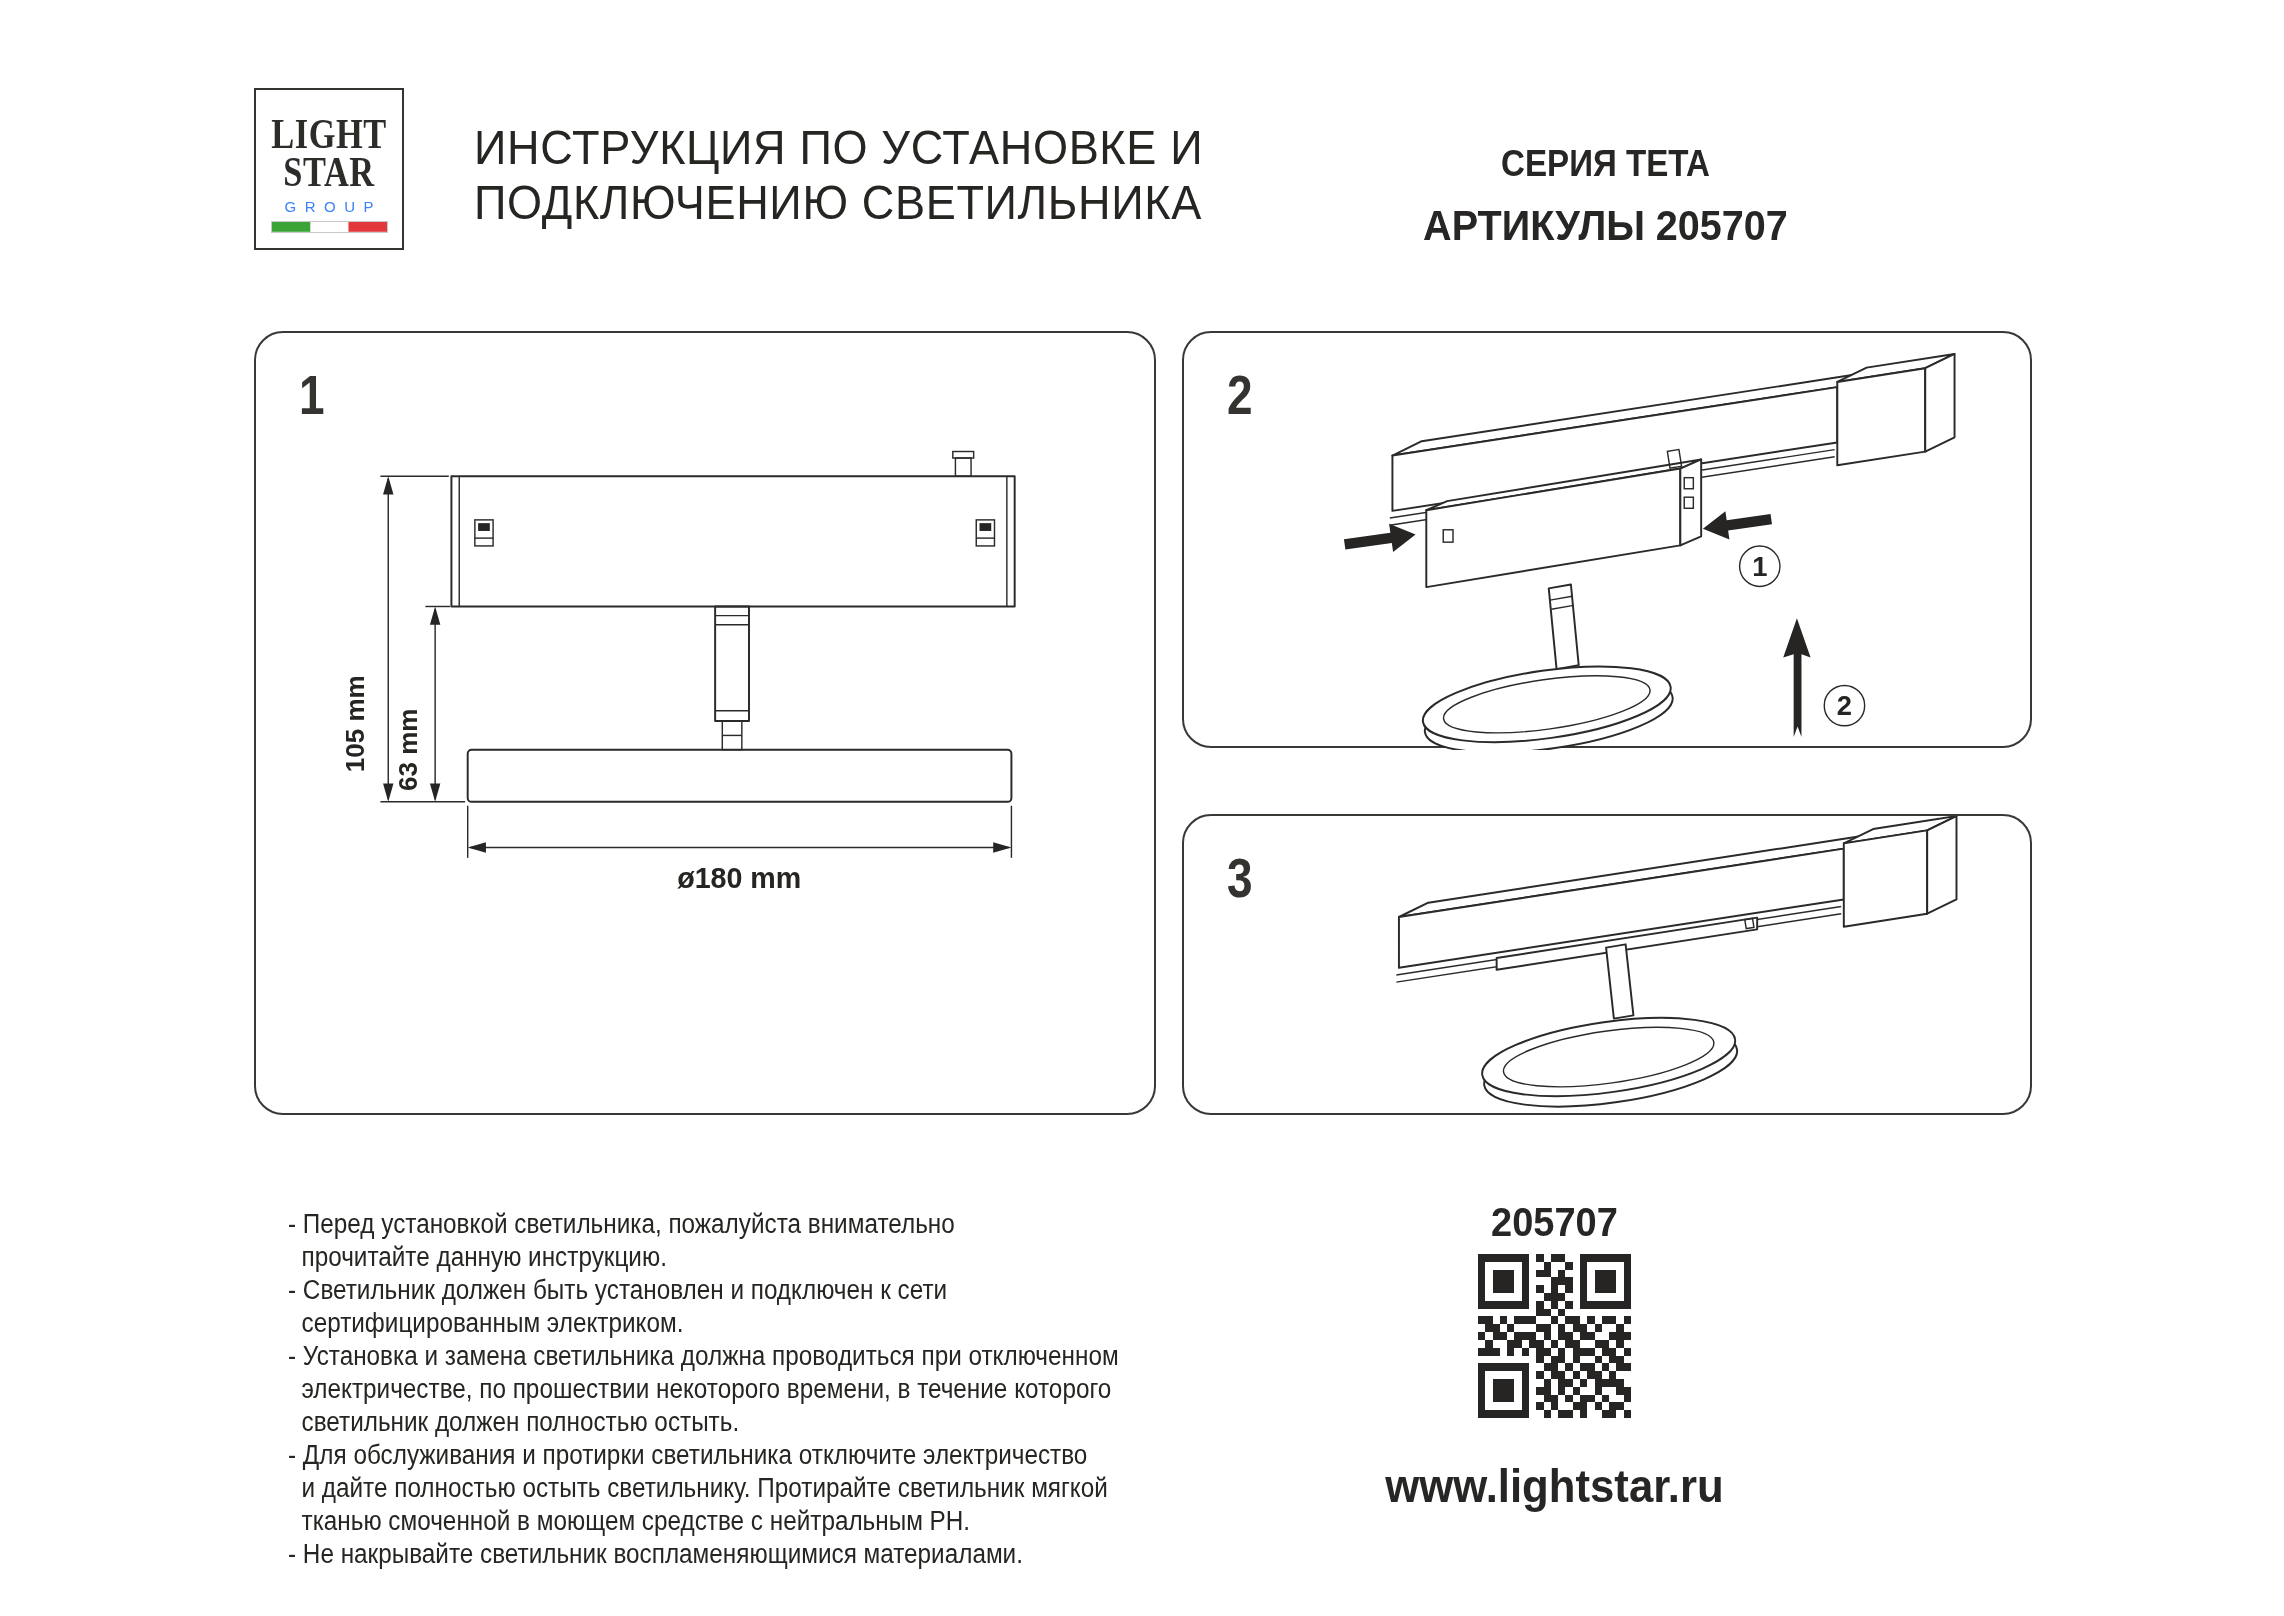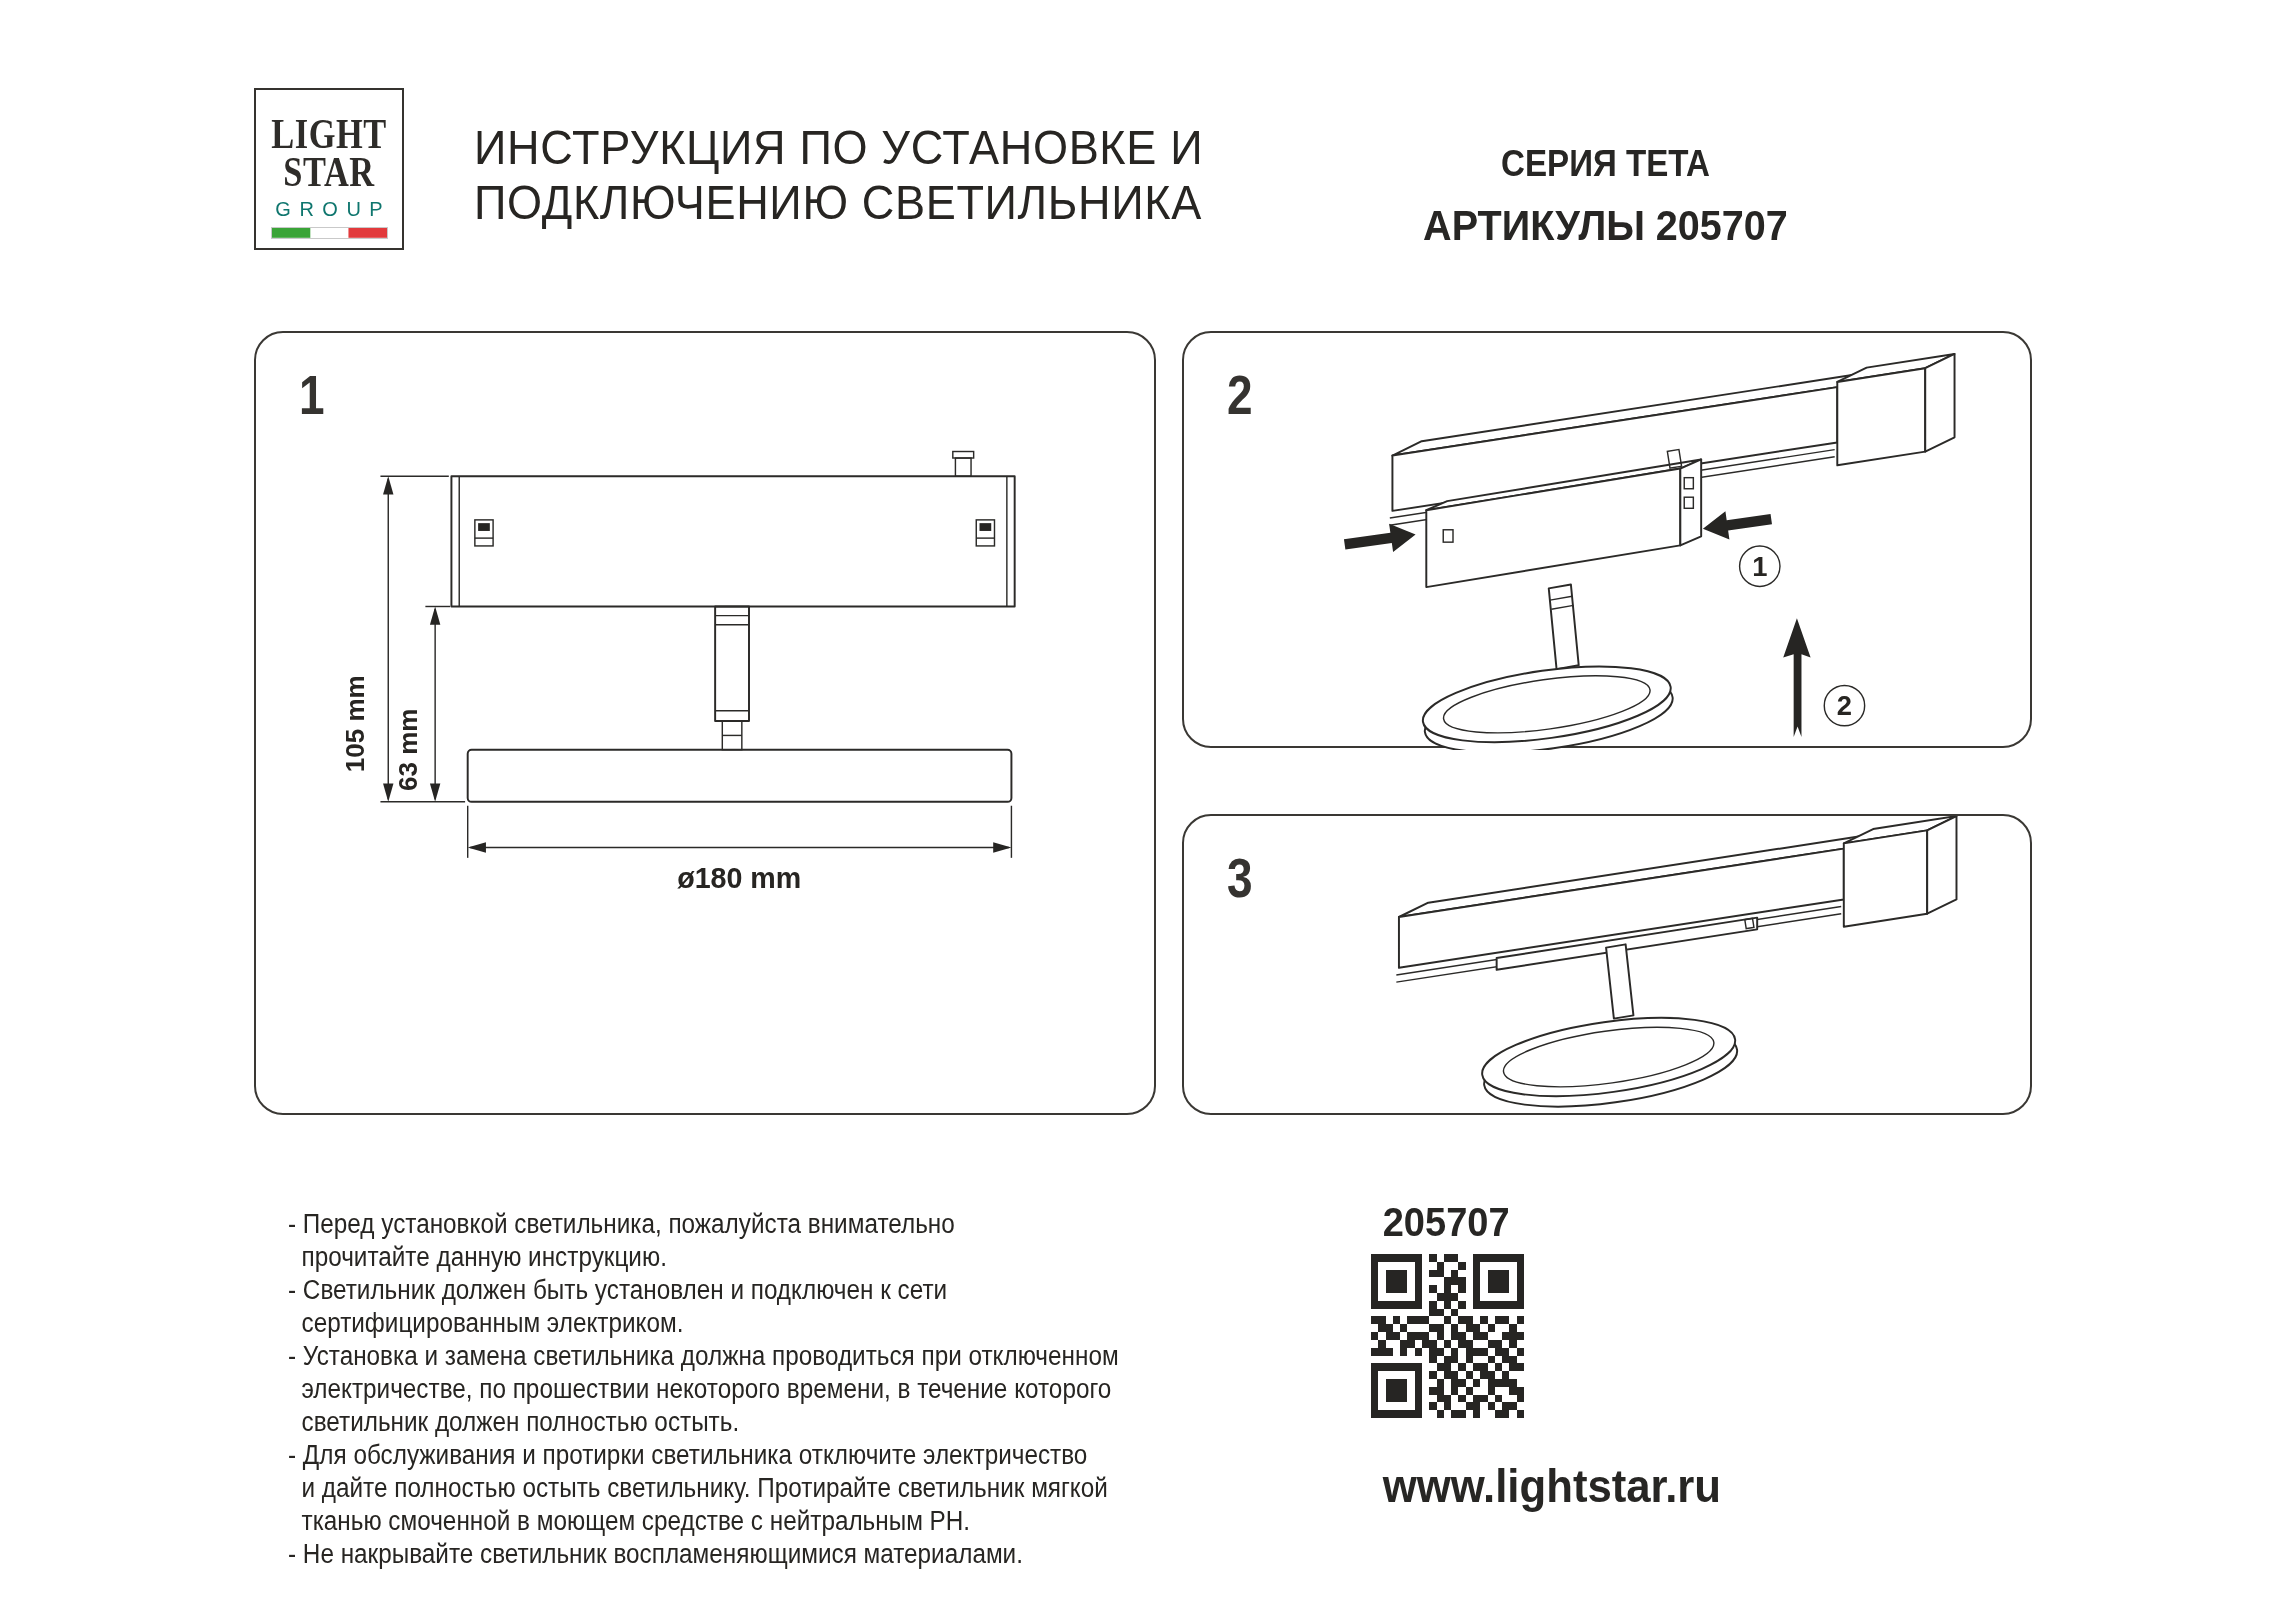--- a/index.html
+++ b/index.html
@@ -14,22 +14,22 @@
     left:254px;top:88px;width:150px;height:162px;
     border:2px solid #35332f;box-sizing:border-box;text-align:center;
   }
   .logo-word{
     font-family:"Liberation Serif", serif;font-weight:bold;
     font-size:43px;line-height:38px;letter-spacing:0.7px;
     transform:scaleX(.80);transform-origin:50% 0;white-space:nowrap;color:#2e2c29;
   }
   .logo-word.first{margin-top:25px;}
   .logo-group{
-    margin-top:6.5px;font-size:20px;letter-spacing:8.5px;text-indent:8.5px;
-    color:#0f766e;white-space:nowrap;
+    margin-top:6.5px;font-size:15px;letter-spacing:8.5px;text-indent:8.5px;
+    color:#3b82f6;white-space:nowrap;
   }
   .logo-flag{margin-top:7.8px;display:inline-block;width:115px;height:9.8px;outline:0.7px solid #c9c9c9;}
 
   
   .title{left:474px;top:120px;font-weight:normal;}
   .title-line{
     font-size:49px;line-height:55px;white-space:nowrap;color:#272522;
     transform:scaleX(.92);transform-origin:0 0;letter-spacing:0.7px;
   }
   .series-block{left:1371px;top:143px;width:469px;text-align:center;}
@@ -54,21 +54,21 @@
     font-size:26px;line-height:38px;white-space:pre;color:#272522;
     transform:scaleX(.88);transform-origin:0 0;
   }
 
   
   .warnings{left:255px;top:1208px;margin-left:33px;}
   .warn-line{
     font-size:27px;line-height:33px;white-space:pre;color:#272522;
     transform:scaleX(.90);transform-origin:0 0;
   }
-  .footer-col{left:1371px;top:1200px;width:469px;}
+  .footer-col{left:1320px;top:1200px;width:469px;text-align:center;}
   .footer-article{font-size:40px;font-weight:bold;transform:scaleX(.95);}
   .footer-qr{margin-top:9px;display:inline-block;width:153px;height:164px;}
   .footer-site{margin-top:39px;font-size:46px;font-weight:bold;transform:scaleX(.95);white-space:nowrap;}
 
   
   .draw{stroke:#2b2a28;stroke-width:3;fill:none;stroke-linejoin:round;stroke-linecap:butt;}
   .draw-thin{stroke:#2b2a28;stroke-width:2.2;fill:none;}
   .fillink{fill:#262523;stroke:none;}
   .white{fill:#ffffff;}
   text.dim{font-family:"Liberation Sans",sans-serif;font-weight:bold;fill:#272522;}

